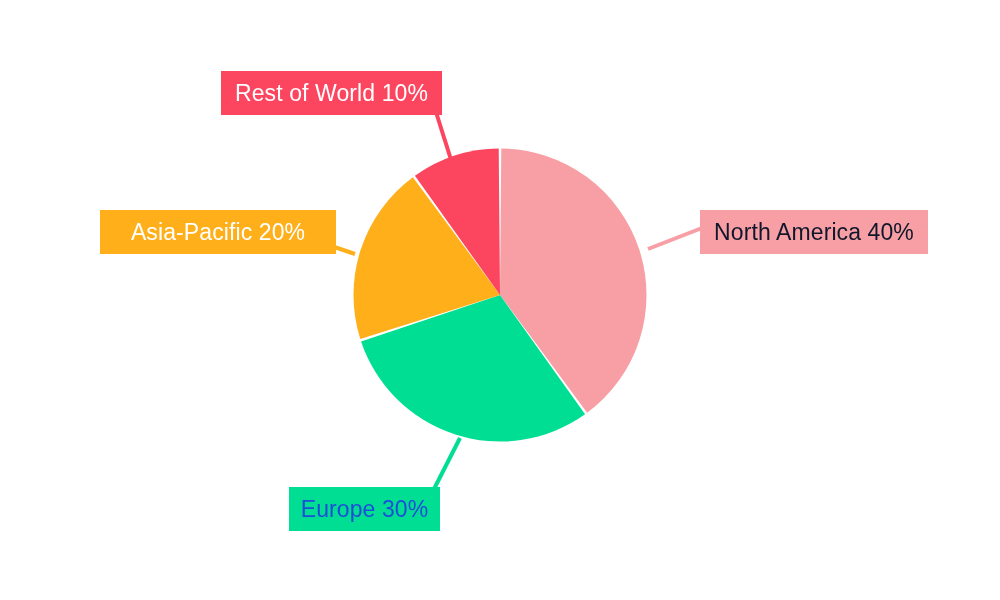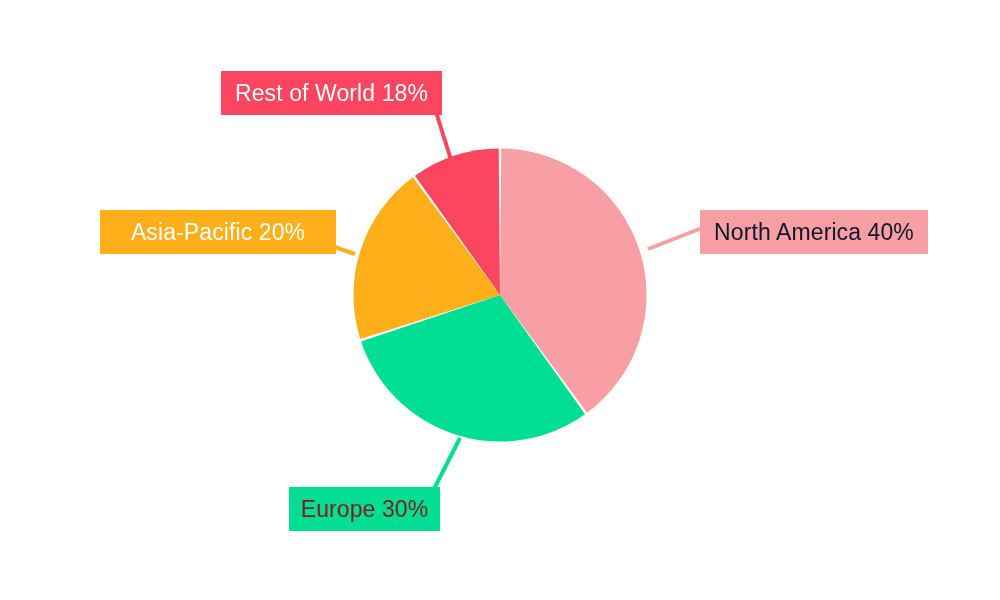--- a/index.html
+++ b/index.html
@@ -65,25 +65,25 @@
       <path fill="#00DE93" d="M 585.07 414.27 A 146.5 146.5 0 0 1 361.07 341.49 L 500 295 Z"></path>
       <path fill="#FFAF1A" d="M 360.28 339.05 A 146.5 146.5 0 0 1 412.86 177.23 L 500 295 Z"></path>
       <path fill="#FC455F" d="M 414.93 175.73 A 146.5 146.5 0 0 1 498.72 148.51 L 500 295 Z"></path>
     </g>
   </svg>
 
   <div class="label-box" style="left: 700px; top: 210px; width: 228px; height: 44px; background: rgb(247, 159, 164); color: #0f172a;">
     <span>North America 40%</span>
   </div>
 
-  <div class="label-box" style="left: 289px; top: 487px; width: 151px; height: 44px; background: rgb(0, 222, 147); color: #7f1d1d;">
+  <div class="label-box" style="left: 289px; top: 487px; width: 151px; height: 44px; background: rgb(0, 222, 147); color: #1d4ed8;">
     <span>Europe 30%</span>
   </div>
 
   <div class="label-box" style="left: 100px; top: 210px; width: 236px; height: 44px; background: rgb(255, 175, 26); color: rgb(255, 255, 255);">
     <span>Asia-Pacific 20%</span>
   </div>
 
   <div class="label-box" style="left: 221px; top: 71px; width: 221px; height: 44px; background: rgb(252, 69, 95); color: rgb(255, 255, 255);">
-    <span>Rest of World 18%</span>
+    <span>Rest of World 10%</span>
   </div>
 
 </div>
 
 </body></html>

